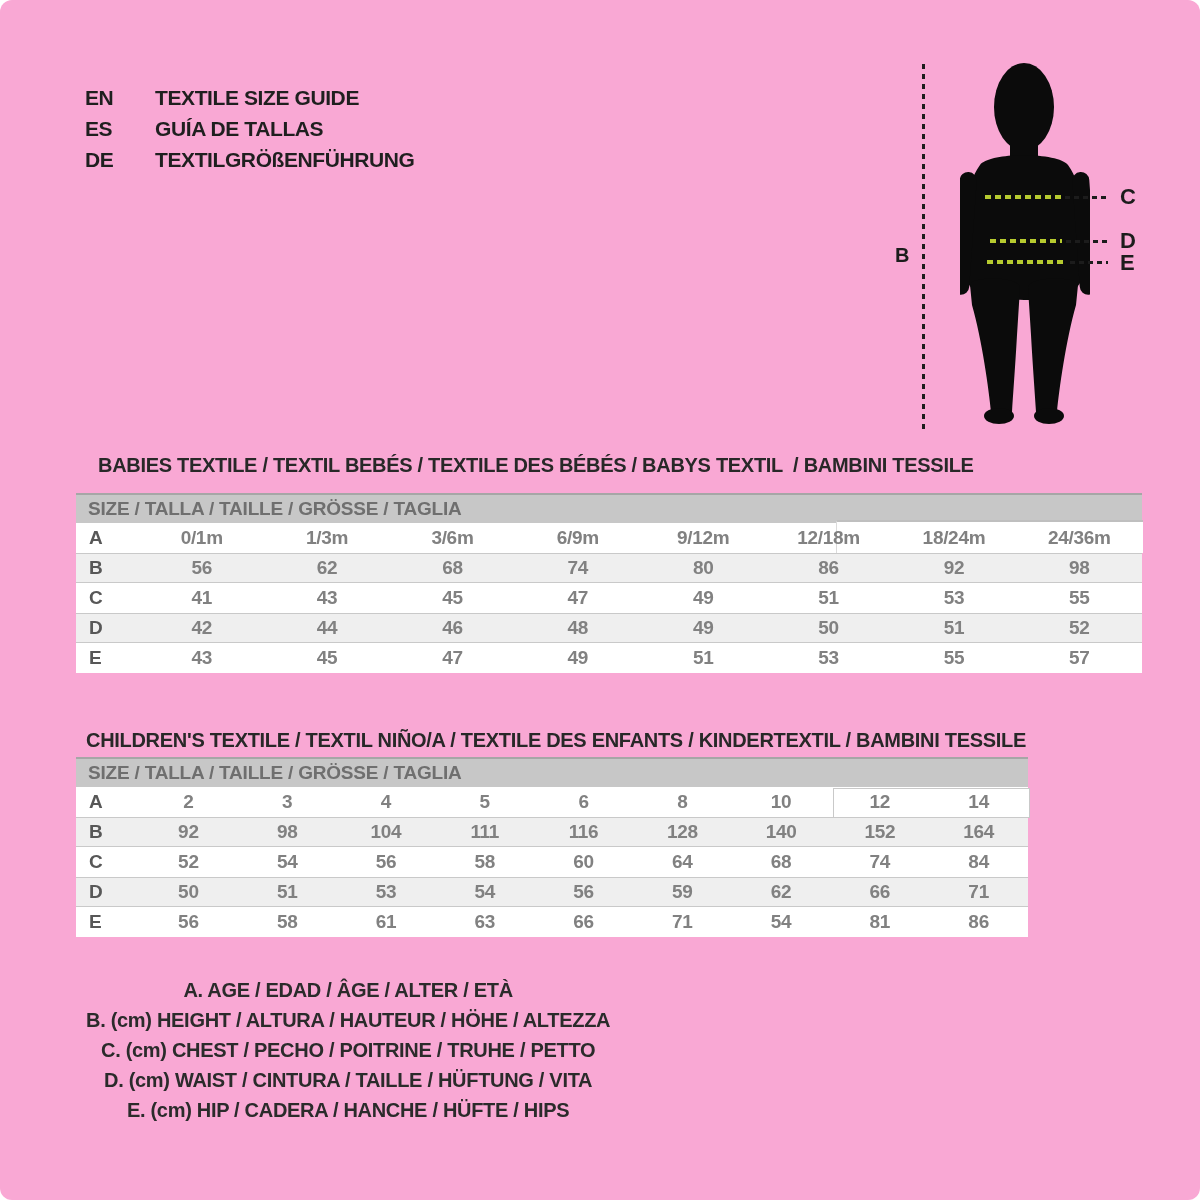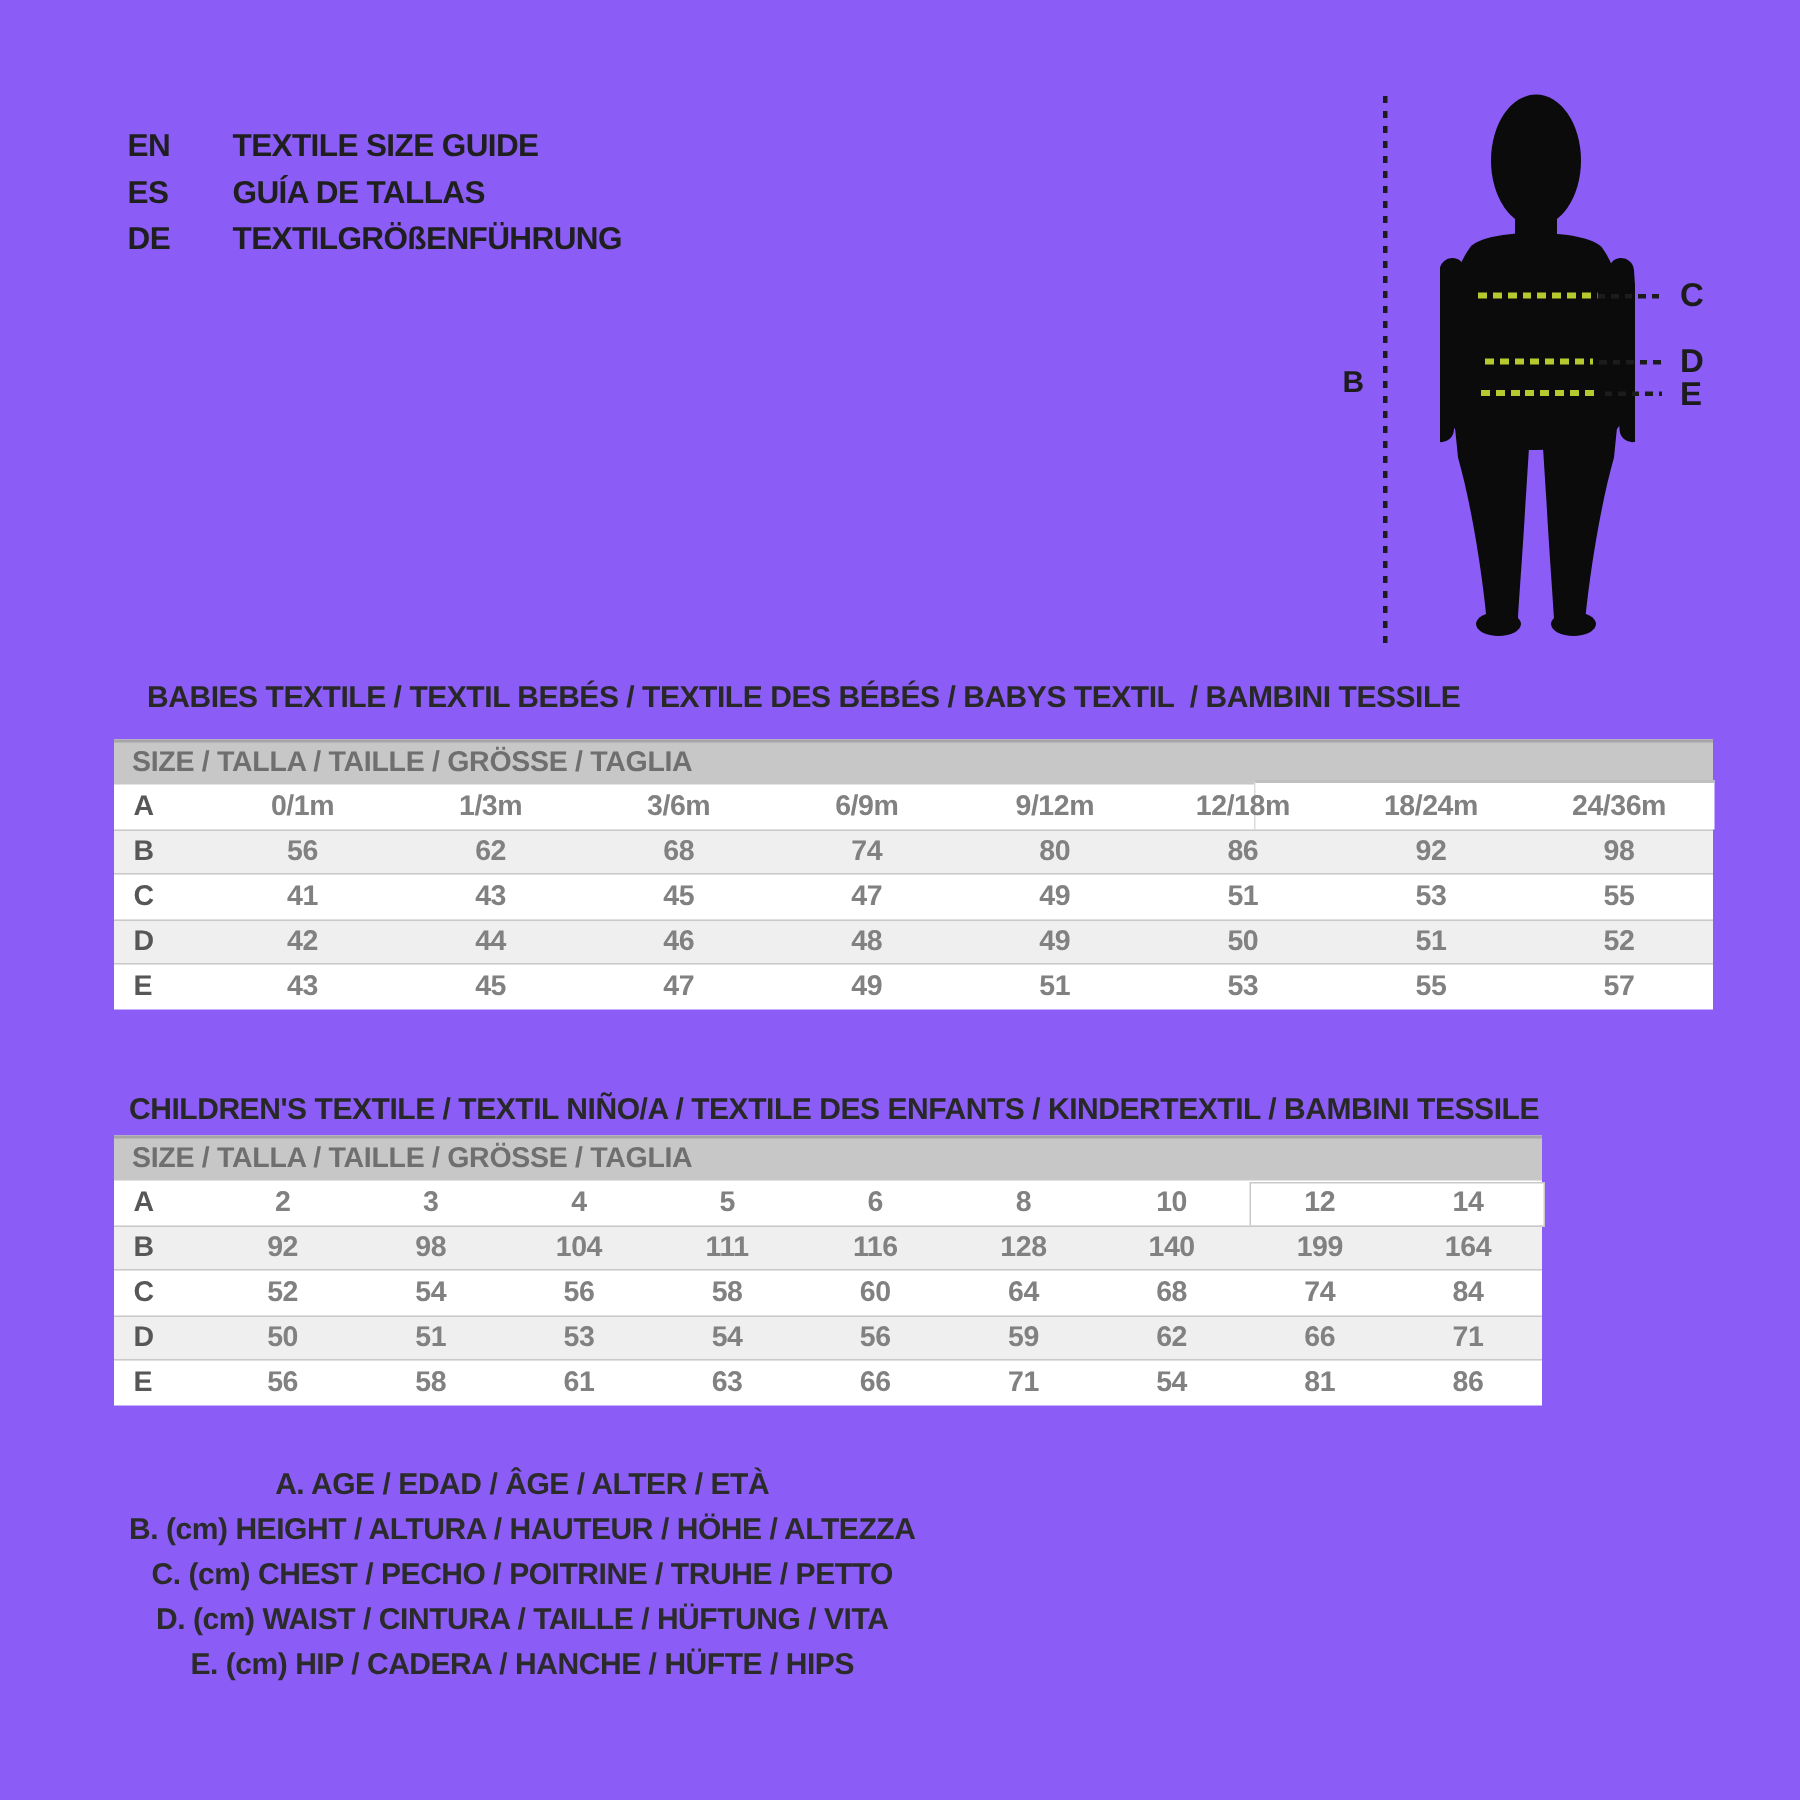--- a/index.html
+++ b/index.html
@@ -1,18 +1,19 @@
 <!DOCTYPE html>
 <html><head>
 <meta charset="utf-8">
 <style>
   html,body{margin:0;padding:0;background:#ffffff;}
   .canvas{
-    position:relative;width:1200px;height:1200px;background:#8b5cf6;overflow:hidden;
+    position:relative;width:1200px;height:1200px;background:#f9a8d4;overflow:hidden;
     font-family:"Liberation Sans", sans-serif;
+    border-radius:12px;
   }
   
   .lang-block{position:absolute;left:85px;top:82px;}
   .lang-row{display:flex;height:31px;line-height:31px;}
   .lang-code{width:70px;font-size:21px;font-weight:bold;color:#1f1f1f;letter-spacing:-0.4px;}
   .lang-label{font-size:21px;font-weight:bold;color:#1f1f1f;letter-spacing:-0.4px;white-space:pre;}
   
   .figure-area{position:absolute;left:0;top:0;}
   .silhouette{position:absolute;left:960px;top:60px;}
   .vdash{position:absolute;left:922px;top:64px;width:3px;height:370px;
@@ -172,21 +173,21 @@
       </div>
       <div class="table-row stripe">
         <span class="row-label">B</span>
         <span class="cell">92</span>
         <span class="cell">98</span>
         <span class="cell">104</span>
         <span class="cell">111</span>
         <span class="cell">116</span>
         <span class="cell">128</span>
         <span class="cell">140</span>
-        <span class="cell">199</span>
+        <span class="cell">152</span>
         <span class="cell">164</span>
       </div>
       <div class="table-row">
         <span class="row-label">C</span>
         <span class="cell">52</span>
         <span class="cell">54</span>
         <span class="cell">56</span>
         <span class="cell">58</span>
         <span class="cell">60</span>
         <span class="cell">64</span>

